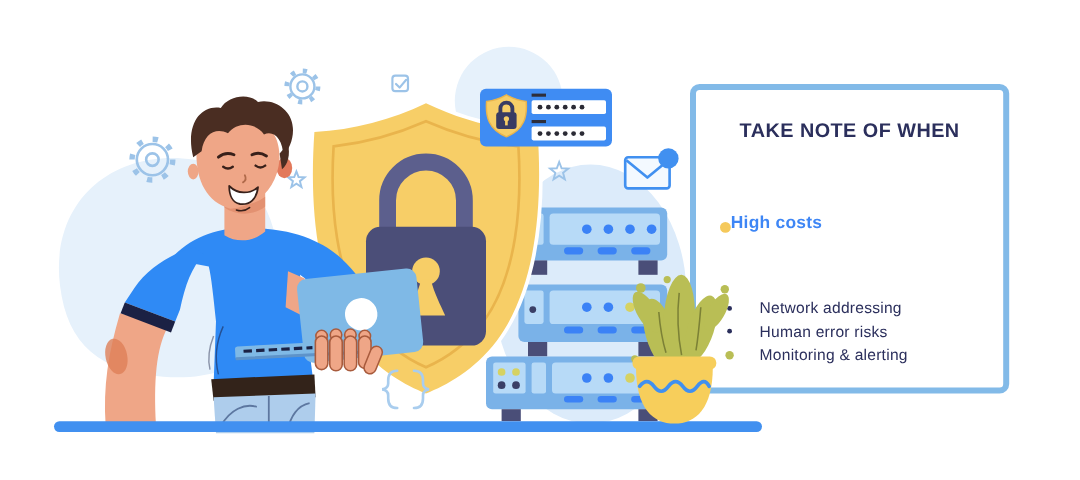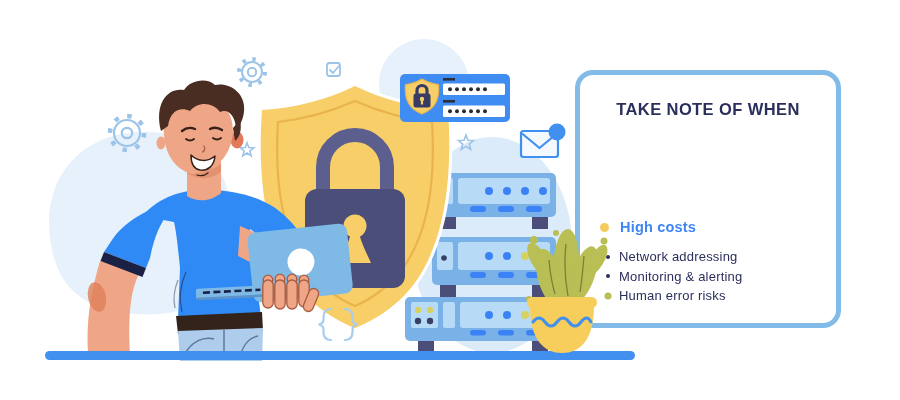--- a/index.html
+++ b/index.html
@@ -1,29 +1,29 @@
 <!DOCTYPE html>
 <html style="--navy: #2B2F5C; --accent_blue: #3E86F5; --bullet_yellow: #F5C95B; --card_border: #82BAE8; --ground_blue: #4190F0; --shield_yellow: #F7CE67; --shield_line: #E9B44C; --lock_navy: #4B4E78; --shackle: #5C5F8D; --server_blue: #7AB2E8; --server_light: #B7DAF7; --dot_blue: #3B82F6; --dot_olive: #D6D262; --plant_olive: #B9BE55; --pot_yellow: #F7CE5B; --skin: #EFA687; --shirt_blue: #2F8AF5; --jeans_blue: #AECDEC; --panel_blue: #3F8CF3; --sketch_blue: #9CC3E8; --bg_blob: #E6F1FB;"><head>
 <meta charset="utf-8">
 <style>
   html,body{margin:0;padding:0;background:#fff;}
   .stage{position:relative;width:900px;height:400px;overflow:hidden;background:#fff;
          font-family:"Liberation Sans",sans-serif;}
   
   .card{position:absolute;left:575px;top:70px;width:266px;height:258px;box-sizing:border-box;
-        background:#fff;border:5px solid var(--card_border,#82BAE8);border-radius:18px;z-index:1;}
+        background:#fff;border:5px solid var(--card_border,#82BAE8);border-radius:8px;z-index:1;}
   .card-title{position:absolute;left:0;right:0;top:24px;text-align:center;
         color:var(--navy,#2B2F5C);font-weight:700;font-size:16.5px;line-height:21px;letter-spacing:.4px;}
-  .bullet-row{position:absolute;left:20px;display:flex;align-items:center;gap:11px;margin-top:41px;}
+  .bullet-row{position:absolute;left:20px;display:flex;align-items:flex-end;}
   .bullet-row.b1{top:103px}
   .bullet-row.b2{top:143px}
   .bullet-dot{width:9px;height:9px;border-radius:50%;background:var(--bullet_yellow,#F5C95B);flex:0 0 auto;}
   .bullet-label{color:var(--accent_blue,#3E86F5);font-weight:700;font-size:14.5px;letter-spacing:.2px;}
   .sub-list{position:absolute;left:26px;top:172px;}
-  .sub-row{display:flex;align-items:center;gap:9px;height:19.5px;}
+  .sub-row{display:flex;align-items:center;gap:23px;height:19.5px;}
   .sub-dot{width:4px;height:4px;border-radius:50%;background:var(--navy,#2B2F5C);flex:0 0 auto;}
   .sub-label{color:var(--navy,#2B2F5C);font-size:13px;letter-spacing:.2px;}
   
   svg.illus{position:absolute;inset:0;z-index:2;pointer-events:none;}
 </style>
 </head>
 <body>
 
 <div class="stage">
 
@@ -35,25 +35,25 @@
       <span class="bullet-dot"></span>
       <span class="bullet-label">High costs</span>
     </div>
     <div class="sub-list">
       <div class="sub-row">
         <span class="sub-dot"></span>
         <span class="sub-label">Network addressing</span>
       </div>
       <div class="sub-row">
         <span class="sub-dot"></span>
-        <span class="sub-label">Monitoring &amp; alerting</span>
+        <span class="sub-label">Human error risks</span>
       </div>
       <div class="sub-row">
         <span class="sub-dot"></span>
-        <span class="sub-label">Human error risks</span>
+        <span class="sub-label">Monitoring &amp; alerting</span>
       </div>
     </div>
   </div>
 
   <svg class="illus" viewBox="0 0 900 400" aria-hidden="true">
     <defs>
       <path id="star" d="M0,-8 L2,-2.75 L7.6,-2.5 L3.23,1.05 L4.7,6.5 L0,3.4 L-4.7,6.5 L-3.23,1.05 L-7.6,-2.5 L-2,-2.75 Z"></path>
     </defs>
 
     <path d="M50,238 C42,172 88,128 152,132 C210,136 236,176 232,240 C228,296 190,318 136,314 C84,310 56,288 50,238 Z" fill="#E6F1FB"></path>

